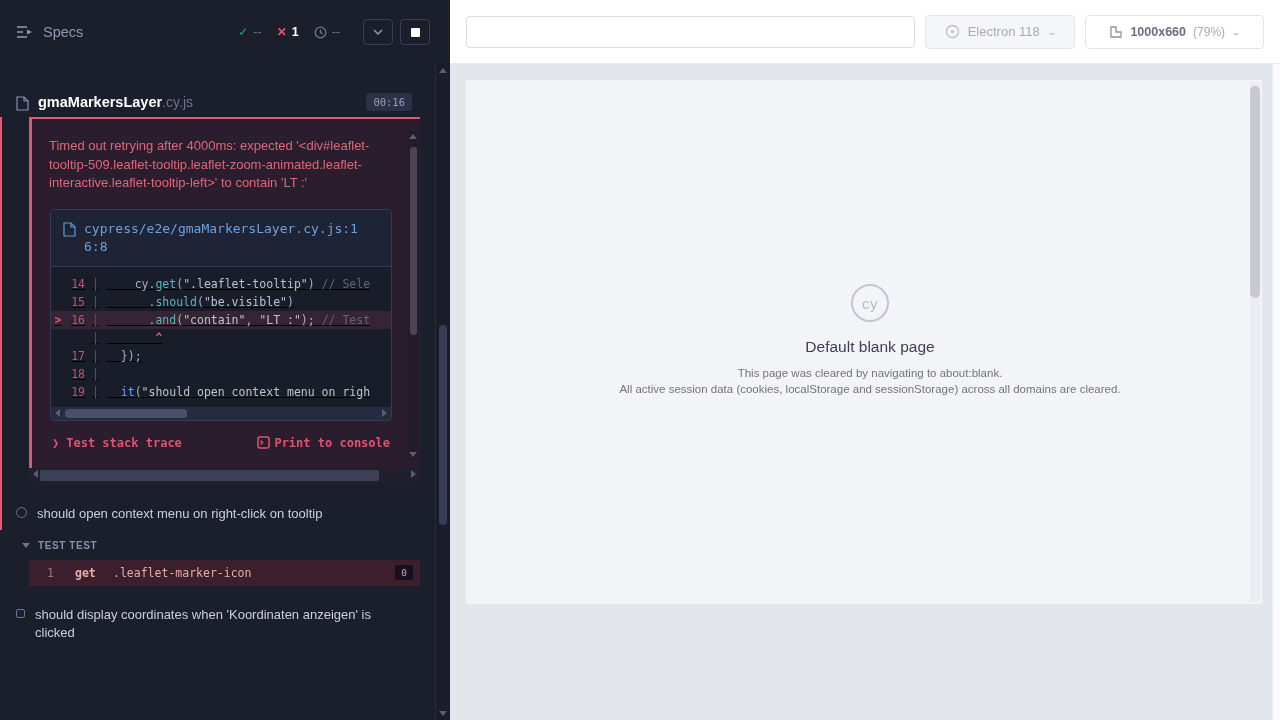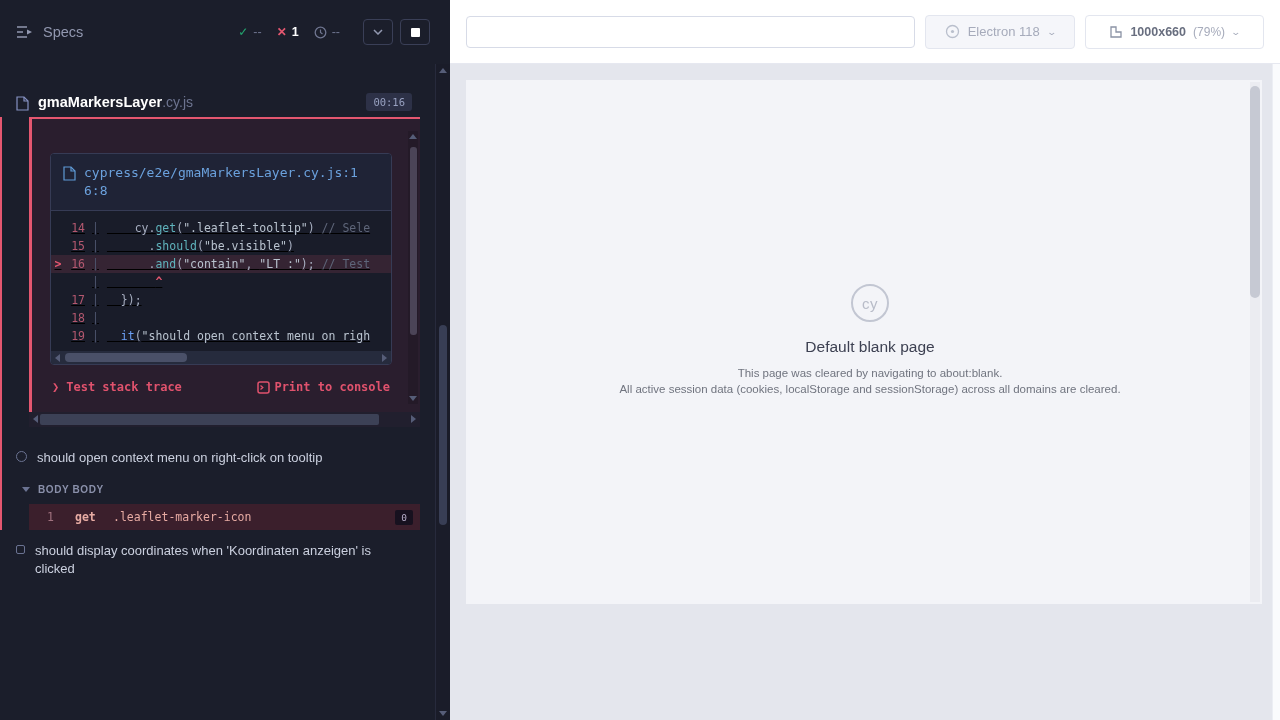--- a/index.html
+++ b/index.html
@@ -68,21 +68,21 @@
 
   .body-header { display:flex; align-items:center; gap:8px; padding:9px 16px 7px 22px; color:#8a90aa; font-size:10px; font-weight:700; letter-spacing:0.6px; cursor:pointer; }
   .caret-down { width:0; height:0; border-left:4px solid transparent; border-right:4px solid transparent; border-top:5px solid #6b7392; }
 
   .command-row { margin:2px 30px 0 29px; height:26px; background:#3b1f2c; display:flex; align-items:center; font-family:"DejaVu Sans Mono", monospace; font-size:11.5px; padding:0 7px 0 18px; cursor:pointer; }
   .cmd-num { color:#a1727f; width:28px; flex:none; }
   .cmd-method { color:#e7aba3; font-weight:700; width:38px; flex:none; }
   .cmd-msg { color:#e7aba3; }
   .cmd-badge { margin-left:auto; background:#17111f; color:#b5abc7; font-size:9.5px; padding:2px 6px; border-radius:2px; }
 
-  .pending-row { padding-top:12px; }
+  .pending-row { padding-top:20px; }
 
   .rep-scrollbar { position:absolute; right:0; top:64px; bottom:0; width:15px; background:#1a1c29; border-left:1px solid #272a3c; }
   .rep-thumb { position:absolute; top:261px; left:3px; right:3px; height:200px; background:#383e55; border-radius:5px; cursor:pointer; }
   .rep-up { position:absolute; top:4px; left:3px; }
   .rep-down { position:absolute; bottom:4px; left:3px; }
 
   
   .runner { flex:1; display:flex; flex-direction:column; background:#e4e6ed; position:relative; }
   .runner-header { height:64px; background:#fff; display:flex; align-items:center; gap:10px; padding:0 16px; border-bottom:1px solid #e6e8f0; }
   .url-input { flex:1; height:32px; border:1px solid #d7dbe7; border-radius:4px; font-size:13px; padding:0 10px; color:#43465a; outline:none; background:#fff; font-family:"Liberation Sans", sans-serif; }
@@ -150,20 +150,21 @@
       <path d="M1 1 h7 l4 4 v9 h-11 z" fill="none" stroke="currentColor" stroke-width="1.2"></path>
       <path d="M8 1 v4 h4" fill="none" stroke="currentColor" stroke-width="1.2"></path>
     </svg>
     <span><b class="spec-name">gmaMarkersLayer</b><span class="spec-ext">.cy.js</span></span>
     <span class="spec-time">00:16</span>
   </div>
 
   <div class="fail-strip"></div>
 
   <div class="attempt">
+    <div class="err-msg">Timed out retrying after 4000ms: expected '&lt;div#leaflet-tooltip-509.leaflet-tooltip.leaflet-zoom-animated.leaflet-interactive.leaflet-tooltip-left&gt;' to contain 'LT :'</div>
 
     <div class="code-frame">
       <div class="cf-header">
         <svg width="13" height="15" viewBox="0 0 13 15" style="color:#5f9ad6; flex:none; margin-top:2px">
           <path d="M1 1 h7 l4 4 v9 h-11 z" fill="none" stroke="currentColor" stroke-width="1.2"></path>
           <path d="M8 1 v4 h4" fill="none" stroke="currentColor" stroke-width="1.2"></path>
         </svg>
         <span class="cf-link">cypress/e2e/gmaMarkersLayer.cy.js:16:8</span>
       </div>
       <div class="cf-code">
@@ -210,21 +211,21 @@
   </div>
 
   <div class="tests">
     <div class="test-row">
       <span class="ring-icon"></span>
       <span class="test-title">should open context menu on right-click on tooltip</span>
     </div>
 
     <div class="body-header">
       <span class="caret-down"></span>
-      <span>BODY BODY</span>
+      <span>TEST TEST</span>
     </div>
 
     <div class="command-row">
       <span class="cmd-num">1</span>
       <span class="cmd-method">get</span>
       <span class="cmd-msg">.leaflet-marker-icon</span>
       <span class="cmd-badge">0</span>
     </div>
 
     <div class="test-row pending-row">

